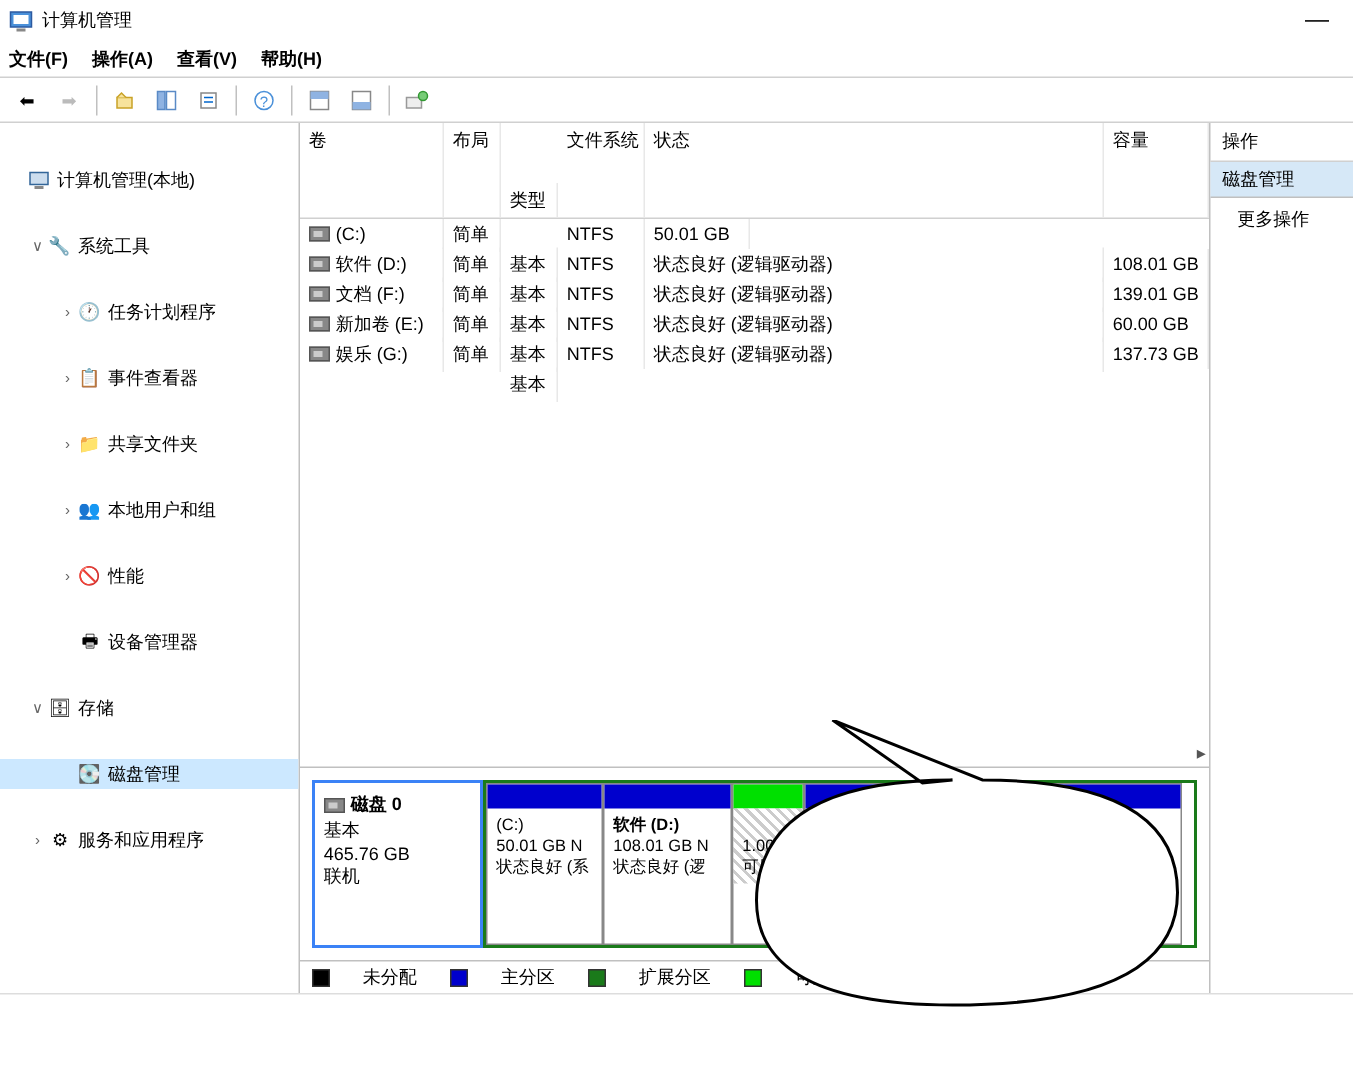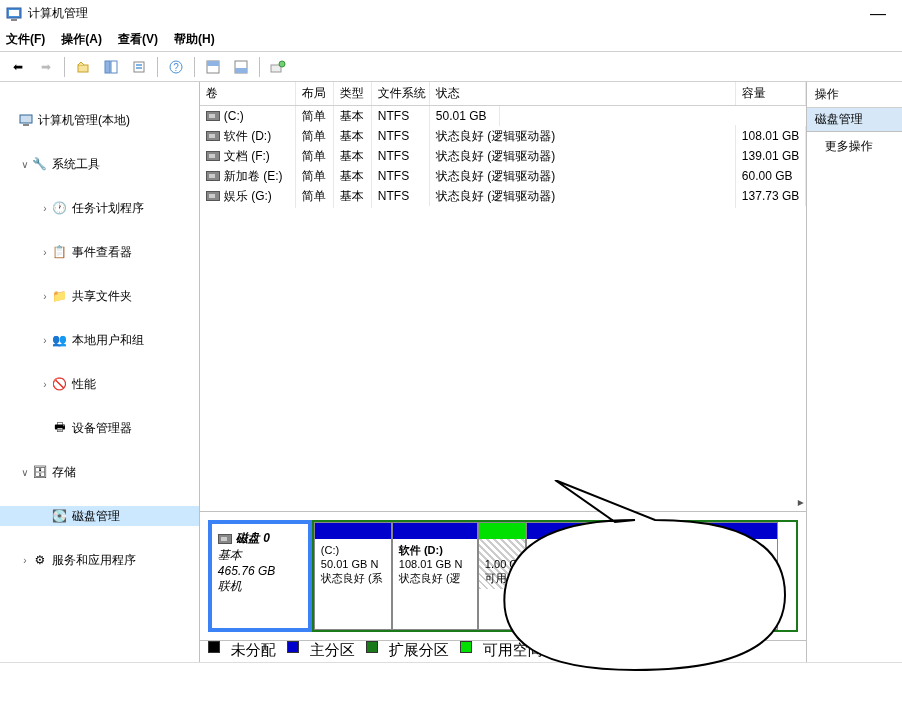--- a/index.html
+++ b/index.html
@@ -18,36 +18,36 @@
 .tree-item .tw { width: 14px; text-align: center; font-size: 10px; color: #666; }
 .tree-item .ic { width: 16px; height: 16px; margin-right: 4px; display: inline-flex; align-items: center; justify-content: center; }
 .tree-item.selected { background: #cce8ff; }
 .tree-item.l1 { padding-left: 4px; }
 .tree-item.l2 { padding-left: 18px; }
 .tree-item.l3 { padding-left: 38px; }
 .center { flex: 1; display: flex; flex-direction: column; border-right: 1px solid #c0c0c0; }
 .volumes { flex: 1; overflow: auto; border-bottom: 1px solid #c0c0c0; position: relative; }
 .vol-head { display: flex; background: #fff; border-bottom: 1px solid #d0d0d0; position: sticky; top: 0; }
 .vol-head div, .vol-row div { padding: 3px 6px; border-right: 1px solid #e8e8e8; overflow: hidden; white-space: nowrap; }
-.c-name { width: 96px; } .c-layout { width: 38px; } .c-type { width: 38px; } .c-fs { width: 58px; } .c-status { width: 306px; } .c-cap { width: 70px; }
+.c-name { width: 96px; } .c-layout { width: 38px; } .c-type { width: 38px; margin-top: 40px; } .c-fs { width: 58px; } .c-status { width: 306px; } .c-cap { width: 70px; }
 .vol-row { display: flex; height: 20px; align-items: center; }
 .vol-row .c-name { display: flex; align-items: center; gap: 4px; }
 .diskicon { width: 14px; height: 10px; background: #888; border: 1px solid #555; position: relative; }
 .diskicon::after { content: ""; position: absolute; left: 2px; top: 2px; width: 6px; height: 4px; background: #ccc; }
 .scrollind { position: absolute; right: 2px; bottom: 2px; font-size: 12px; color: #555; }
 .graphical { height: 128px; padding: 8px; display: flex; gap: 0; position: relative; }
-.diskhdr { width: 104px; border: 4px solid #3b82f6; padding: 6px; font-style: italic; }
+.diskhdr { width: 114px; border: 2px solid #3b82f6; padding: 6px; }
 .diskhdr .dname { font-weight: bold; }
 .partrow { flex: 1; display: flex; border: 2px solid #1a7a1a; }
 .part { border: 1px solid #888; margin: 0; display: flex; flex-direction: column; }
 .part .bar { height: 16px; }
 .part .body { padding: 4px 6px; font-size: 11px; line-height: 14px; overflow: hidden; }
 .bar-blue { background: #0000cd; }
 .bar-green { background: #00e000; }
-.legend { height: 22px; border-top: 1px solid #c0c0c0; display: flex; align-items: flex-start; gap: 11px; padding: 0 8px; font-size: 15px; }
+.legend { height: 22px; border-top: 1px solid #c0c0c0; display: flex; align-items: center; gap: 22px; padding: 0 8px; font-size: 12px; }
 .lg { width: 12px; height: 12px; border: 1px solid #333; }
 .actions { width: 100px; }
 .actions-hd { padding: 4px 8px; border-bottom: 1px solid #d0d0d0; }
 .actions-sub { background: #d6e8f7; padding: 3px 8px; border-bottom: 1px solid #c0c0c0; }
 .actions-item { padding: 6px 18px; }
 .footer-line { height: 22px; border-top: 1px solid #ddd; }
 .bubble { position: absolute; left: 455px; top: 480px; width: 360px; height: 220px; pointer-events: none; }
 .bubble svg { width: 100%; height: 100%; }
 .bubble-text { position: absolute; left: 50px; top: 55px; width: 280px; font-family: SimSun, serif; font-size: 22px; line-height: 30px; color: #000; }
 .arrow { font-family: sans-serif; }

